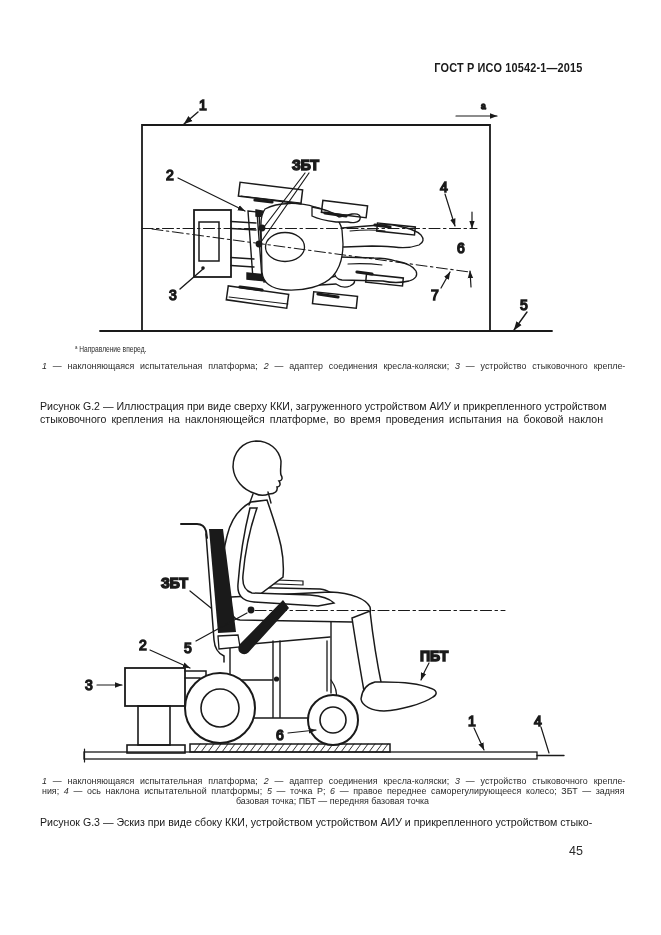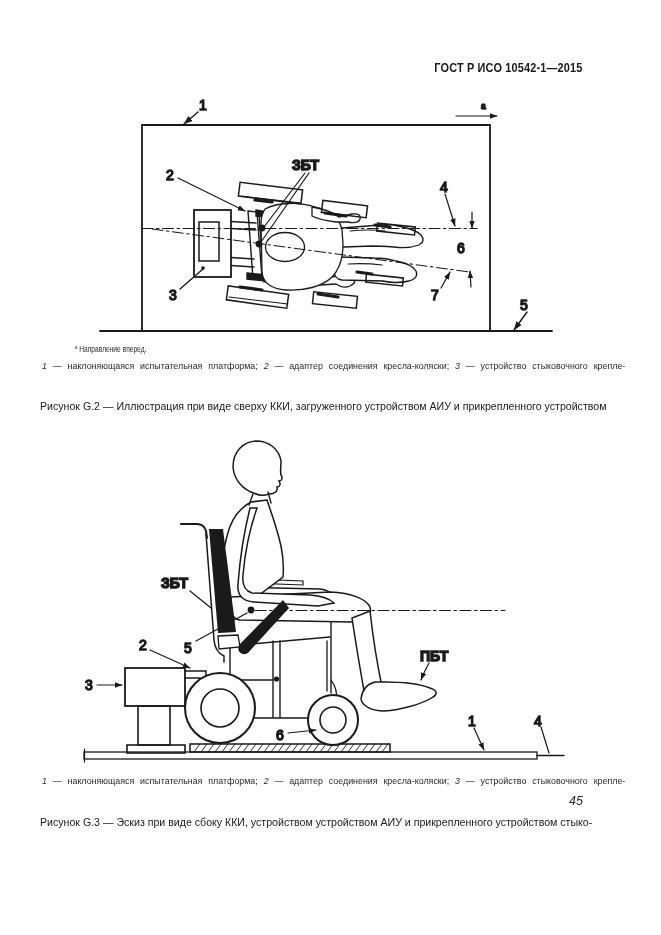--- a/index.html
+++ b/index.html
@@ -21,31 +21,34 @@
 <div class="abs" style="left:75px;top:344px;font-size:8.3px;transform:scaleX(0.8);transform-origin:0 50%;color:#2a2a2a;">
   <span style="font-size:5.5px;vertical-align:3px;">а</span> Направление вперед.
 </div>
 
 <div class="abs leg" style="left:42px;top:361px;width:581px;white-space:nowrap;">
   <div style="word-spacing:3.4px"><i>1</i> — наклоняющаяся испытательная платформа; <i>2</i> — адаптер соединения кресла-коляски; <i>3</i> — устройство стыковочного крепле-</div>
 </div>
 
 <div class="abs cap" style="left:40px;top:400px;width:581px;white-space:nowrap;">
   <div>Рисунок G.2 — Иллюстрация при виде сверху ККИ, загруженного устройством АИУ и прикрепленного устройством</div>
+  <div style="word-spacing:2.1px">стыковочного крепления на наклоняющейся платформе, во время проведения испытания на боковой наклон</div>
 </div>
 
 <div class="abs leg" style="left:42px;top:776px;width:581px;white-space:nowrap;">
   <div style="word-spacing:3.4px"><i>1</i> — наклоняющаяся испытательная платформа; <i>2</i> — адаптер соединения кресла-коляски; <i>3</i> — устройство стыковочного крепле-</div>
+  <div style="word-spacing:2.2px">ния; <i>4</i> — ось наклона испытательной платформы; <i>5</i> — точка P; <i>6</i> — правое переднее саморегулирующееся колесо; ЗБТ — задняя</div>
+  <div>базовая точка; ПБТ — передняя базовая точка</div>
 </div>
 
 <div class="abs cap" style="left:40px;top:816px;width:581px;white-space:nowrap;">
   <div>Рисунок G.3 — Эскиз при виде сбоку ККИ, устройством устройством АИУ и прикрепленного устройством стыко-</div>
 </div>
 
-<div class="abs pg" style="left:569px;top:794px;font-style:italic;">45</div>
+<div class="abs pg" style="left:569px;top:844px;">45</div>
 
 <svg class="abs" style="left:0;top:0;" width="661" height="935" viewBox="0 0 661 935" fill="none" stroke="#1a1a1a" stroke-width="1.4" stroke-linecap="round">
 <defs>
   <marker id="ah" viewBox="0 0 10 10" refX="9" refY="5" markerWidth="6.8" markerHeight="6.8" orient="auto-start-reverse">
     <path d="M0,1.6 L9.5,5 L0,8.4 z" fill="#1a1a1a" stroke="none"></path>
   </marker>
 </defs>
 
 <g id="fig1">
 

